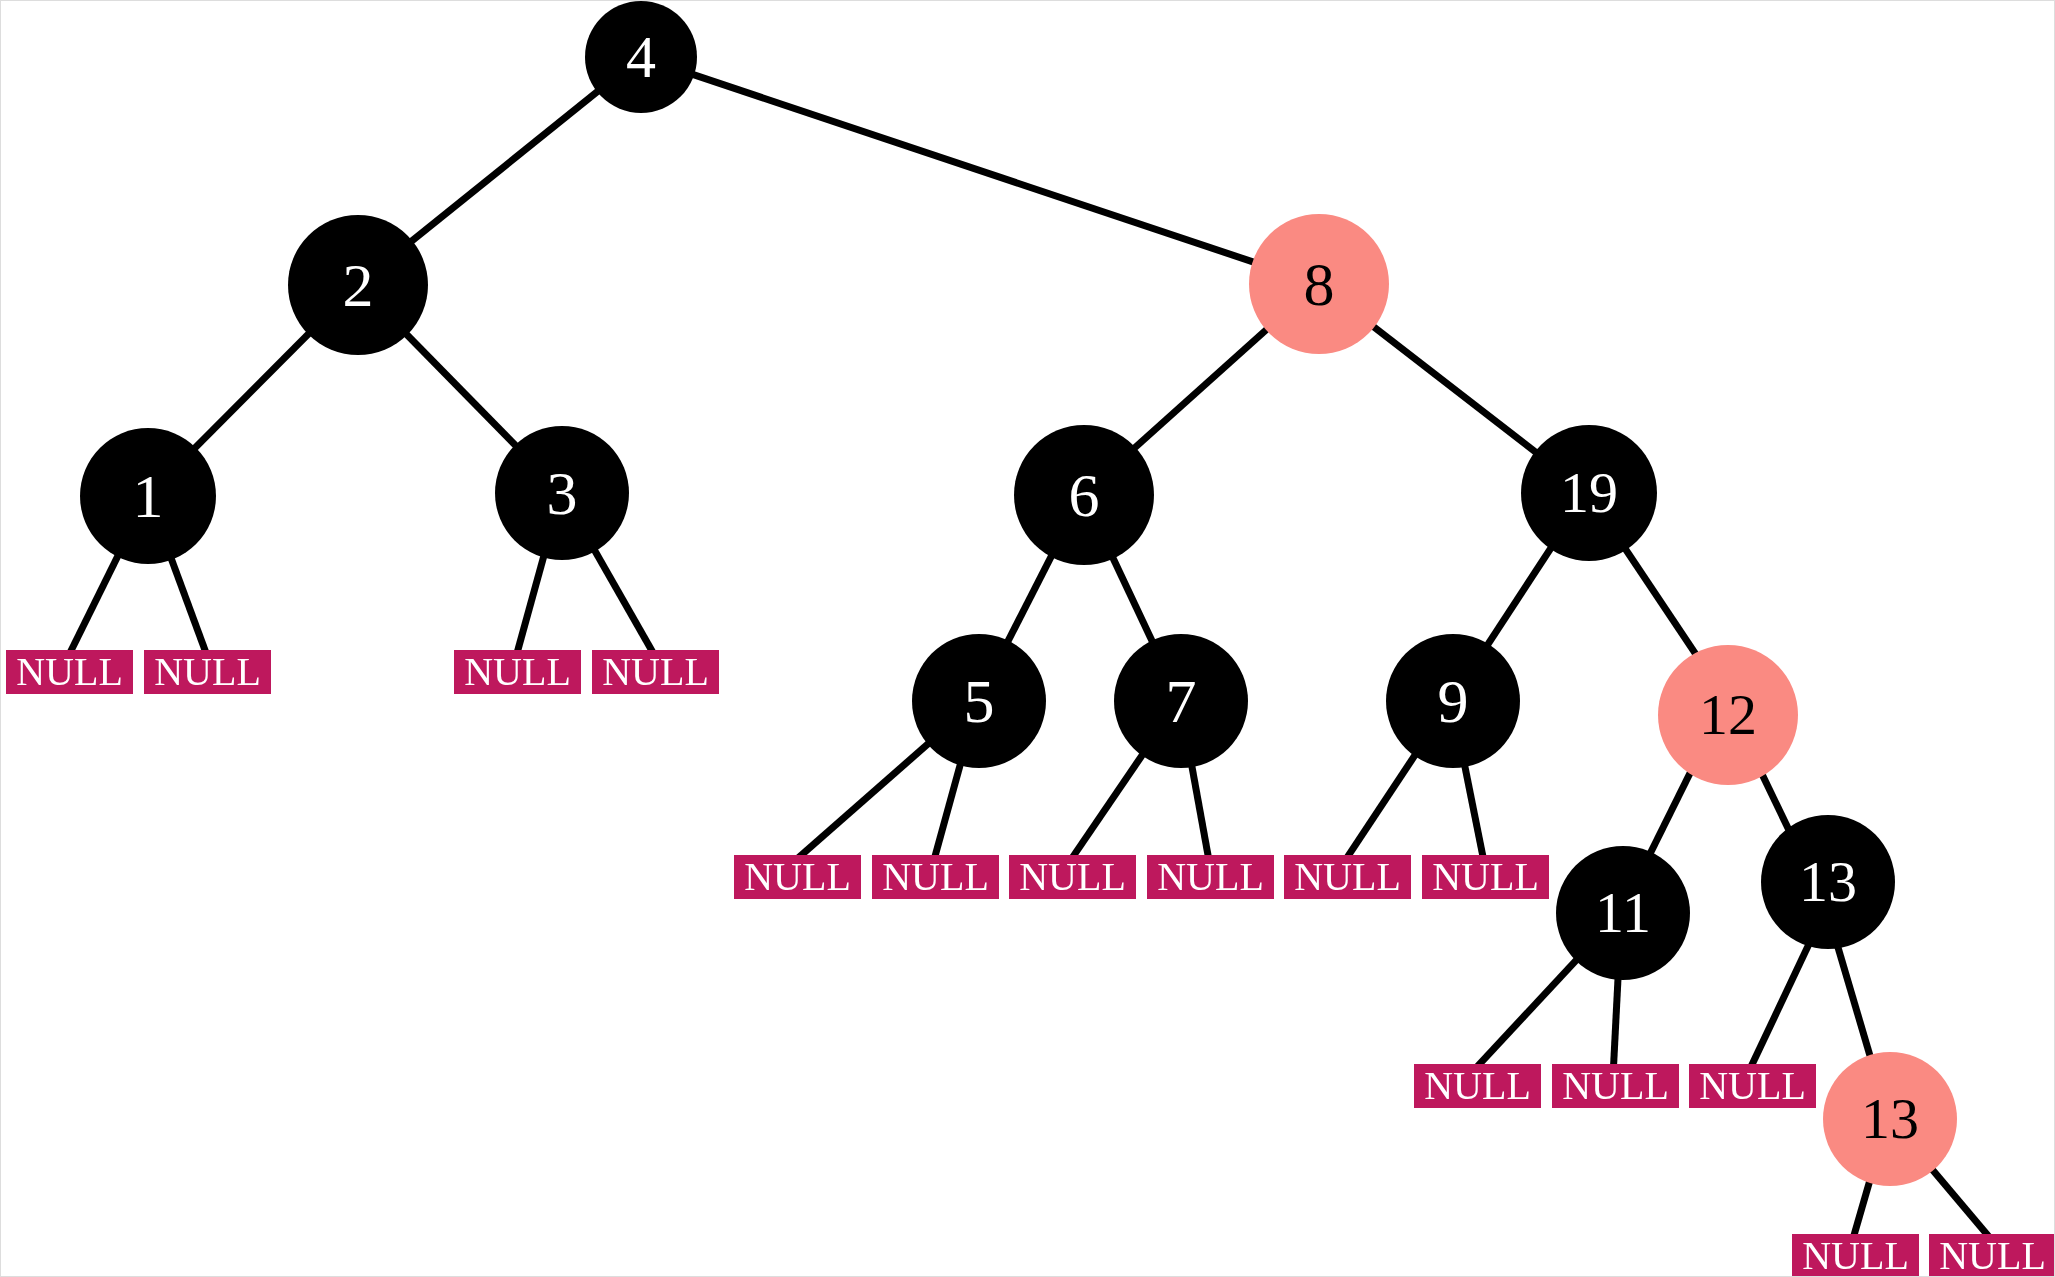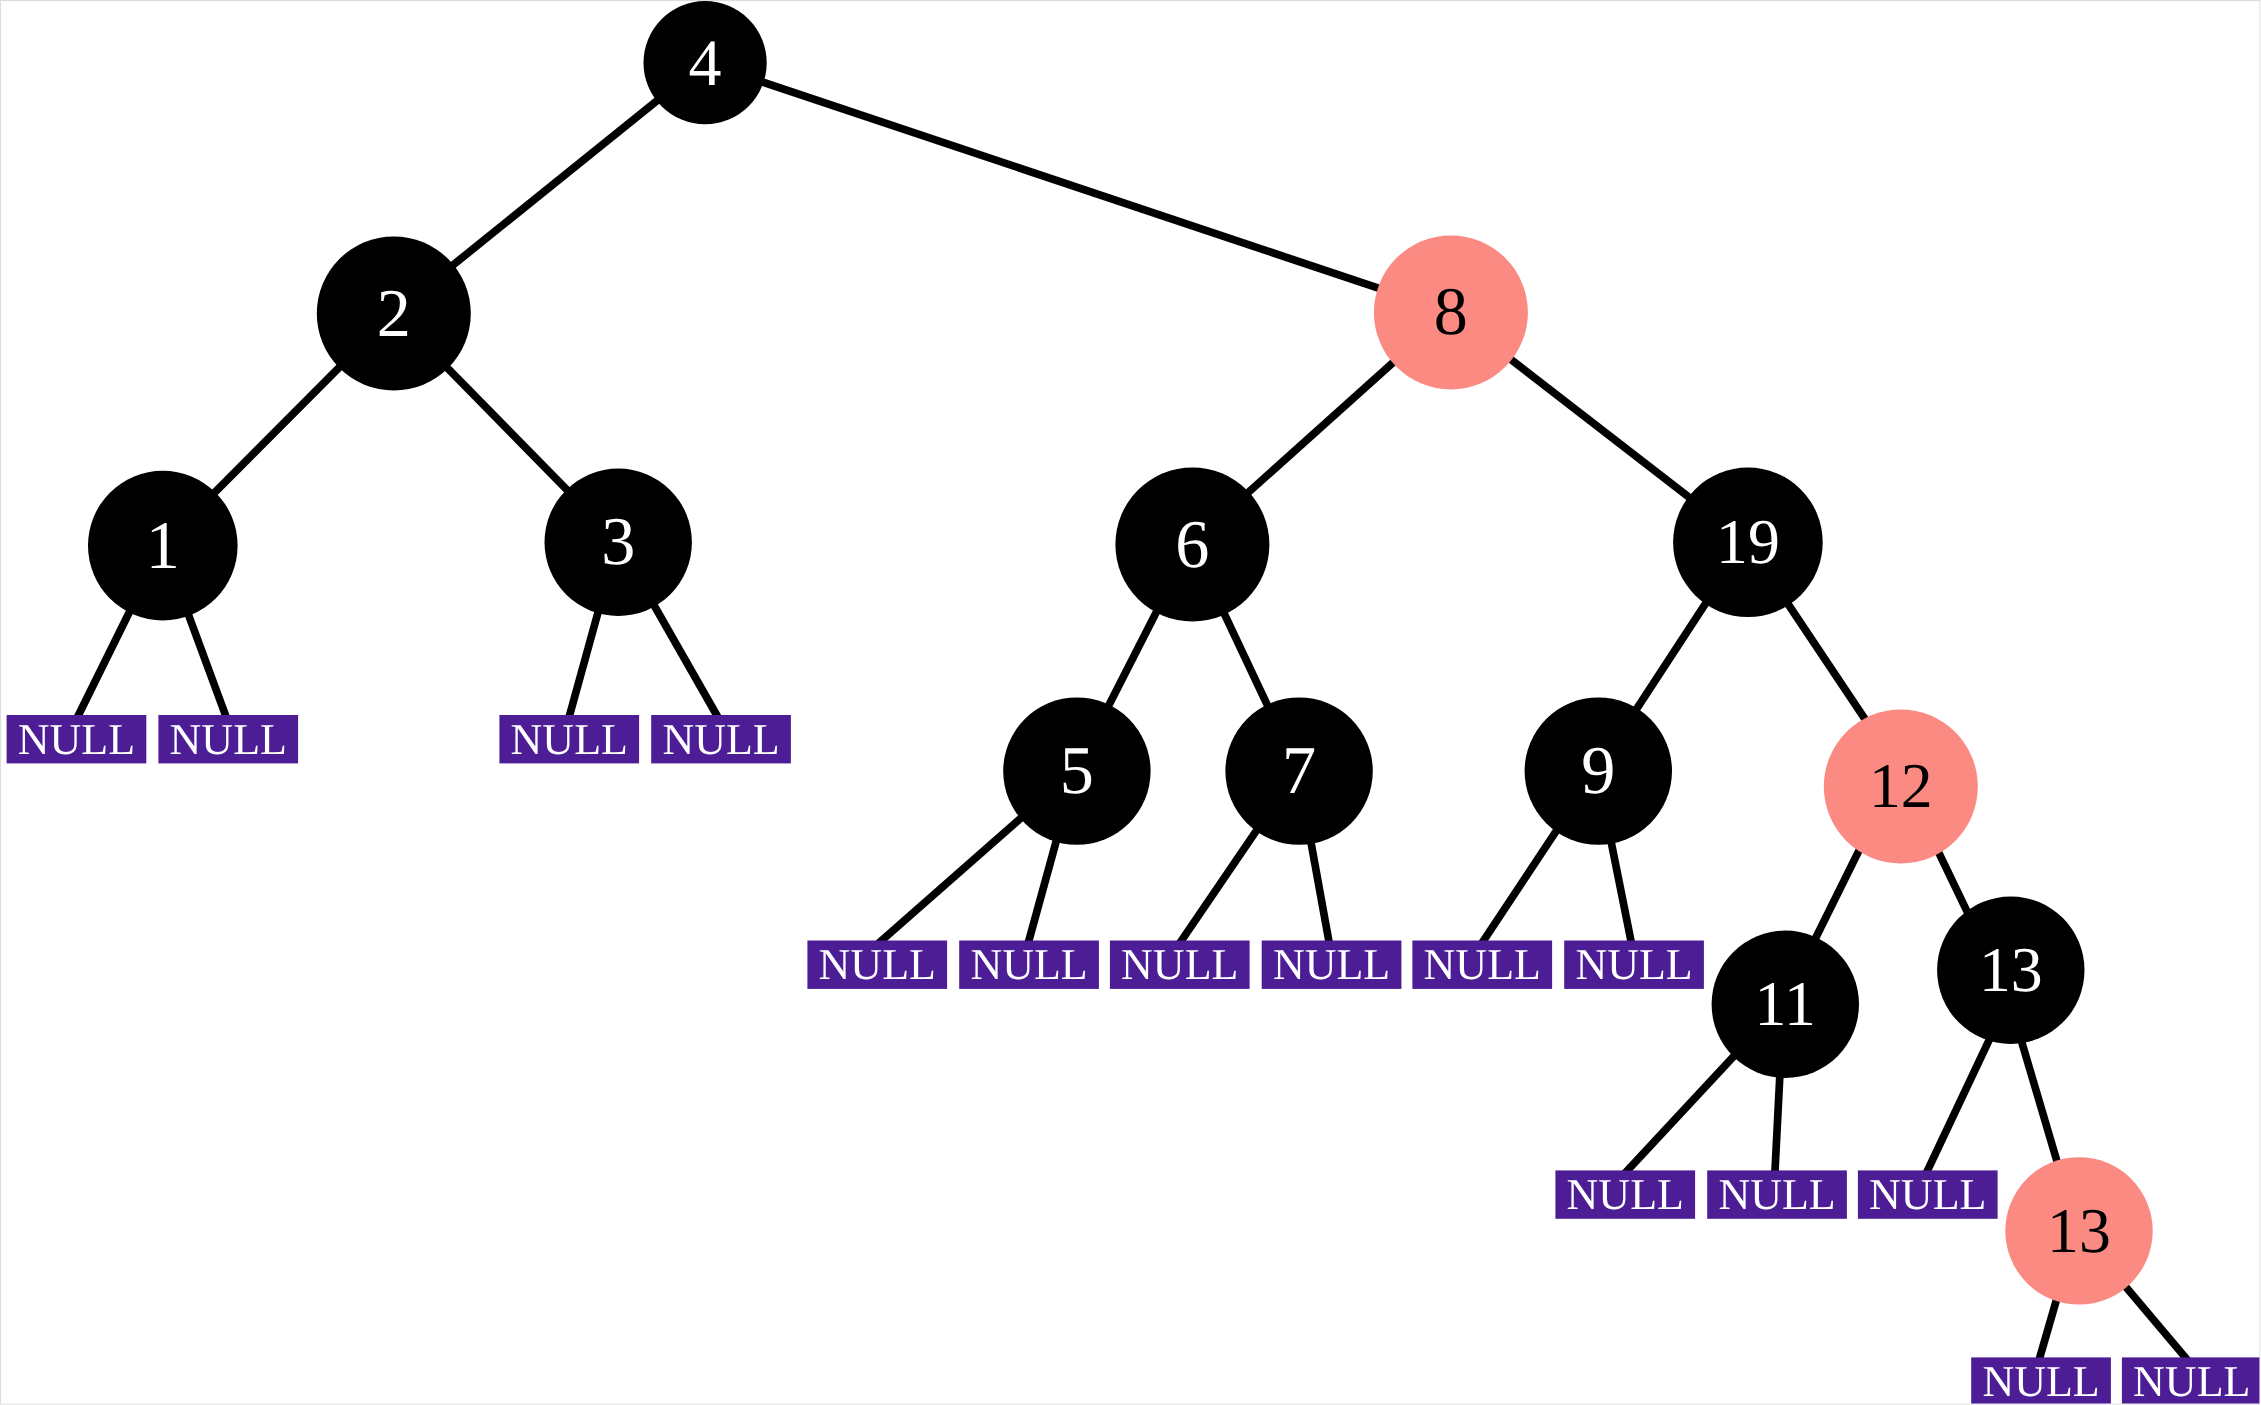--- a/index.html
+++ b/index.html
@@ -40,21 +40,21 @@
   .node-red {
     background: #fa8a82;
     color: #000000;
   }
   .node-label {
     font-family: "Liberation Serif", "DejaVu Serif", serif;
     font-weight: normal;
   }
   .nil {
     position: absolute;
-    background: #4c1d95;
+    background: #be185d;
     color: #ffffff;
     display: flex;
     align-items: center;
     justify-content: center;
     box-sizing: border-box;
     font-family: "Liberation Serif", "DejaVu Serif", serif;
     letter-spacing: 0px;
     line-height: 1;
   }
 </style>

